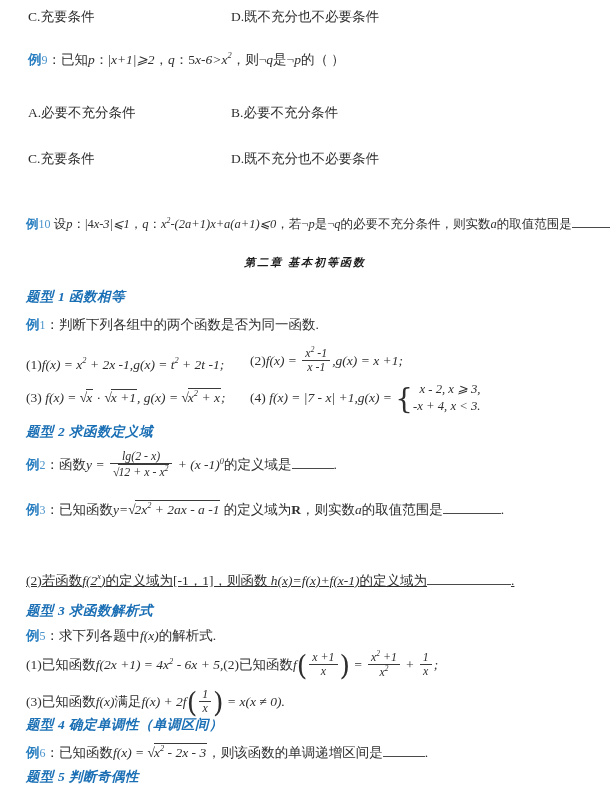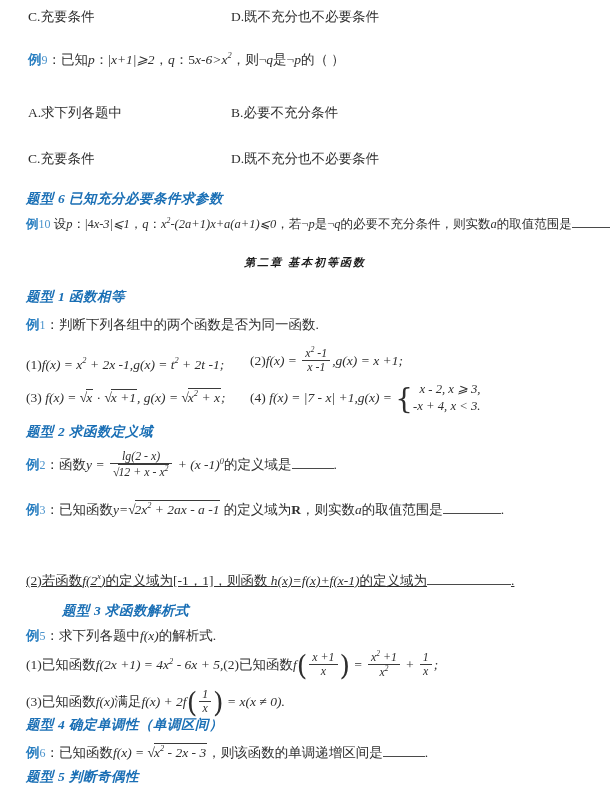--- a/index.html
+++ b/index.html
@@ -164,26 +164,25 @@
 
 <div class="page">
 
   <div class="opt" style="left:28px; top:8px;">C.充要条件</div>
   <div class="opt" style="left:231px; top:8px;">D.既不充分也不必要条件</div>
 
   <div class="row" style="left:28px; top:51px;">
     <span class="ex">例</span><span class="exnum">9</span><span class="cn">：</span><span class="cn">已知</span><span class="math">p</span><span class="cn">：|</span><span class="math">x+1|⩾2</span><span class="cn">，</span><span class="math">q</span><span class="cn">：5</span><span class="math">x-6&gt;</span><span class="math">x</span><sup>2</sup><span class="cn">，则¬</span><span class="math">q</span><span class="cn">是¬</span><span class="math">p</span><span class="cn">的</span><span class="cn">（    ）</span>
   </div>
 
-  <div class="opt" style="left:28px; top:104px;">A.求下列各题中</div>
+  <div class="opt" style="left:28px; top:104px;">A.必要不充分条件</div>
   <div class="opt" style="left:231px; top:104px;">B.必要不充分条件</div>
   <div class="opt" style="left:28px; top:150px;">C.充要条件</div>
   <div class="opt" style="left:231px; top:150px;">D.既不充分也不必要条件</div>
 
-  <div class="heading" style="left:26px; top:190px;">题型 6  已知充分必要条件求参数</div>
 
   <div class="row" style="left:26px; top:216px; font-size:12.5px;">
     <span class="ex">例</span><span class="exnum">10</span>&nbsp;<span class="cn">设</span><span class="math">p</span><span class="cn">：|4</span><span class="math">x-3|⩽1</span><span class="cn">，</span><span class="math">q</span><span class="cn">：</span><span class="math">x</span><sup>2</sup><span class="math">-(2a+1)x+a(a+1)⩽0</span><span class="cn">，若¬</span><span class="math">p</span><span class="cn">是¬</span><span class="math">q</span><span class="cn">的必要不充分条件，则实数</span><span class="math">a</span><span class="cn">的取值范围是</span><span class="blank b-md"></span>
   </div>
 
   <div class="chapter-title" style="top:255px;">第二章  基本初等函数</div>
 
   <div class="heading" style="left:26px; top:288px;">题型 1  函数相等</div>
 
   <div class="row" style="left:26px; top:317px;">
@@ -214,21 +213,21 @@
 
   <div class="row" style="left:26px; top:500px;">
     <span class="ex">例</span><span class="exnum">3</span><span class="cn">：</span><span class="cn">已知函数</span><span class="math">y</span><span class="math">=</span><span class="rad math"><span class="sign">√</span><span class="body"><span>2x</span><sup>2</sup><span> + 2ax - a -1</span></span></span><span class="cn"> 的定义域为</span><span class="up" style="font-weight:bold;">R</span><span class="cn">，则实数</span><span class="math">a</span><span class="cn">的取值范围是</span><span class="blank b-md"></span><span class="cn">.</span>
   </div>
 
 
   <div class="row" style="left:26px; top:572px;text-decoration:underline;">
     <span class="cn">(2)</span><span class="cn">若函数</span><span class="math">f</span><span class="math">(2</span><sup>x</sup><span class="math">)</span><span class="cn">的定义域为[-1，1]，则函数 </span><span class="math">h</span><span class="math">(x)=f(x)+f(x-1)</span><span class="cn">的定义域为</span><span class="blank b-lg"></span><span class="cn">.</span>
   </div>
 
-  <div class="heading" style="left:26px; top:602px;margin-left:36px;">题型 3  求函数解析式</div>
+  <div class="heading" style="left:26px; top:602px;">题型 3  求函数解析式</div>
 
   <div class="row" style="left:26px; top:628px;">
     <span class="ex">例</span><span class="exnum">5</span><span class="cn">：</span><span class="cn">求下列各题中</span><span class="math">f</span><span class="math">(x)</span><span class="cn">的解析式.</span>
   </div>
 
   <div class="row" style="left:26px; top:652px;">
     <span class="cn">(1)</span><span class="cn">已知函数</span><span class="math">f</span><span class="math">(2x +1) = 4x</span><sup>2</sup><span class="math"> - 6x + 5,</span><span class="cn">(2)</span><span class="cn">已知函数</span><span class="math">f</span><span class="bigparen">(</span><span class="frac math"><span class="num">x +1</span><span class="den">x</span></span><span class="bigparen">)</span><span class="math"> = </span><span class="frac math"><span class="num"><span>x</span><sup>2</sup><span> +1</span></span><span class="den"><span>x</span><sup>2</sup></span></span><span class="math"> + </span><span class="frac math"><span class="num">1</span><span class="den">x</span></span><span class="math">;</span>
   </div>
 
   <div class="row" style="left:26px; top:690px;">

